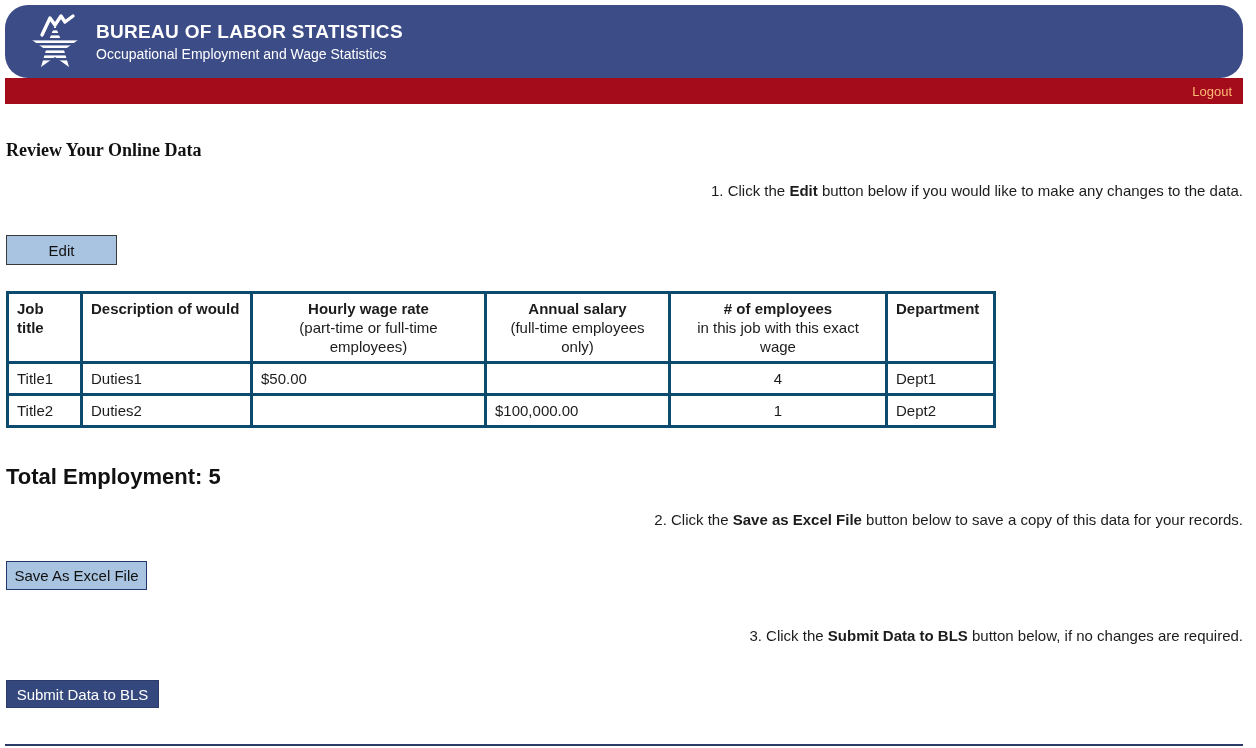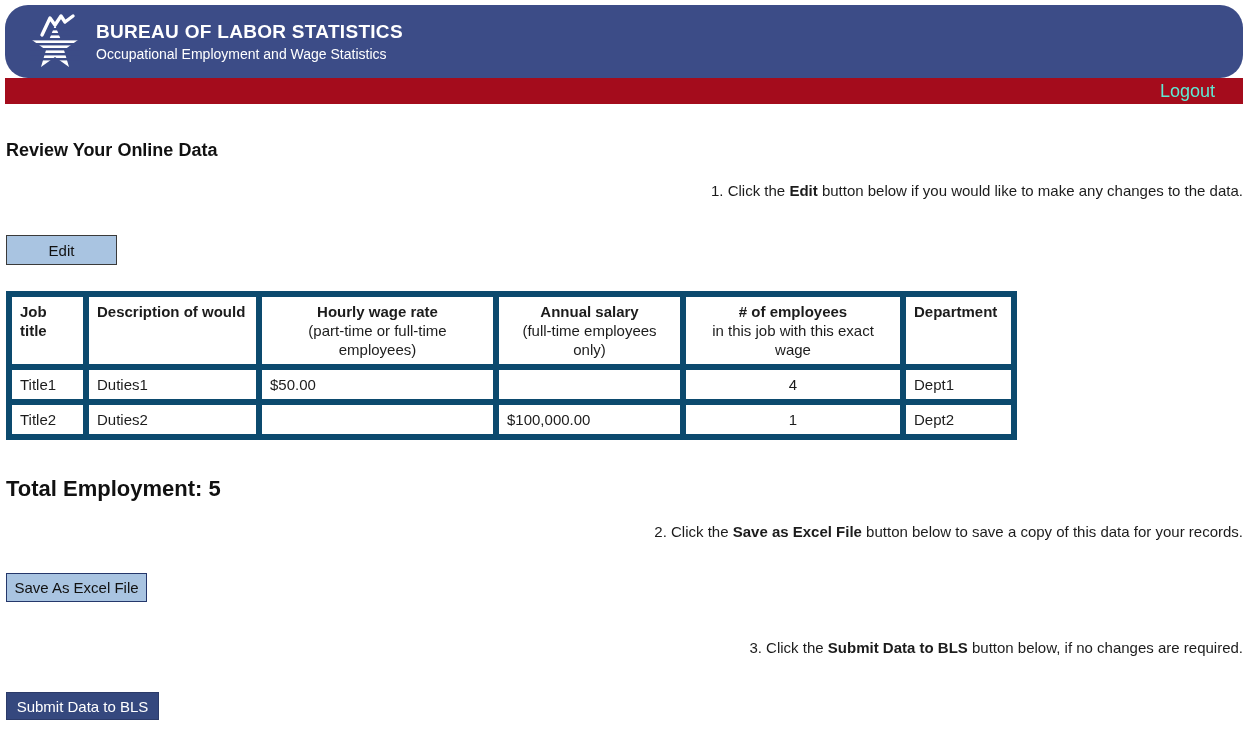--- a/index.html
+++ b/index.html
@@ -8,36 +8,36 @@
 
   
   .banner { background:#3c4c87; height:73px; display:flex; align-items:center;border-radius:23px; }
   .logo-wrap { margin-left:23px; width:54px; height:60px; flex:0 0 auto; }
   .banner-text { margin-left:14px; color:#ffffff; }
   .banner-title { font-size:19px; font-weight:bold; letter-spacing:.3px; }
   .banner-sub { font-size:14px; margin-top:3px; }
 
   
   .logout-bar { background:#a40c1c; height:26px; display:flex; justify-content:flex-end; align-items:center; }
-  .logout-link { color:#5eead4; font-size:18px; margin-right:28px; text-decoration:none; cursor:pointer; }
+  .logout-link { color:#fdba74; font-size:13px; margin-right:11px; text-decoration:none; cursor:pointer; }
 
   
   .content { margin-left:1px; }
-  .page-title { font-size:18px; font-weight:bold; margin:36px 0 0 0; color:#111; }
+  .page-title { font-size:18px; font-weight:bold; margin:36px 0 0 0; color:#111;font-family:Liberation Serif, serif; }
   .step { font-size:15px; margin:21px 0 0 0;text-align:right; }
   .step b { font-weight:bold; }
 
   button { font-family:"Liberation Sans", sans-serif; cursor:pointer; }
   .btn-edit { margin-top:36px; width:111px; height:30px; background:#a9c4e1; border:1px solid #3a3a3a; font-size:15px; color:#111; }
   .btn-save { margin-top:33px; width:141px; height:29px; background:#a9c4e1; border:1px solid #24376b; font-size:15px; color:#111; }
   .btn-submit { margin-top:36px; width:153px; height:28px; background:#35487e; border:1px solid #2c3b69; font-size:15px; color:#ffffff; }
 
   
   table.data { border-collapse:collapse; margin-top:26px; table-layout:fixed; }
-  .data th, .data td { border:6px solid #0c4a6e; font-size:15px; padding:0 8px; overflow:hidden; }
+  .data th, .data td { border:3px solid #0c4a6e; font-size:15px; padding:0 8px; overflow:hidden; }
   .data th { vertical-align:top; padding-top:5px; padding-bottom:5px; font-weight:normal; }
   .data th .t { font-weight:bold; display:block; line-height:19px; }
   .data th .s { display:block; line-height:19px; }
   .data td { height:29px; }
   .c-jobtitle   { width:55px;  text-align:left; }
   .c-duties     { width:151px; text-align:left; }
   .c-hourly     { width:215px; }
   .c-annual     { width:165px; }
   .c-employees  { width:198px; }
   .c-dept       { width:89px;  text-align:left; }

